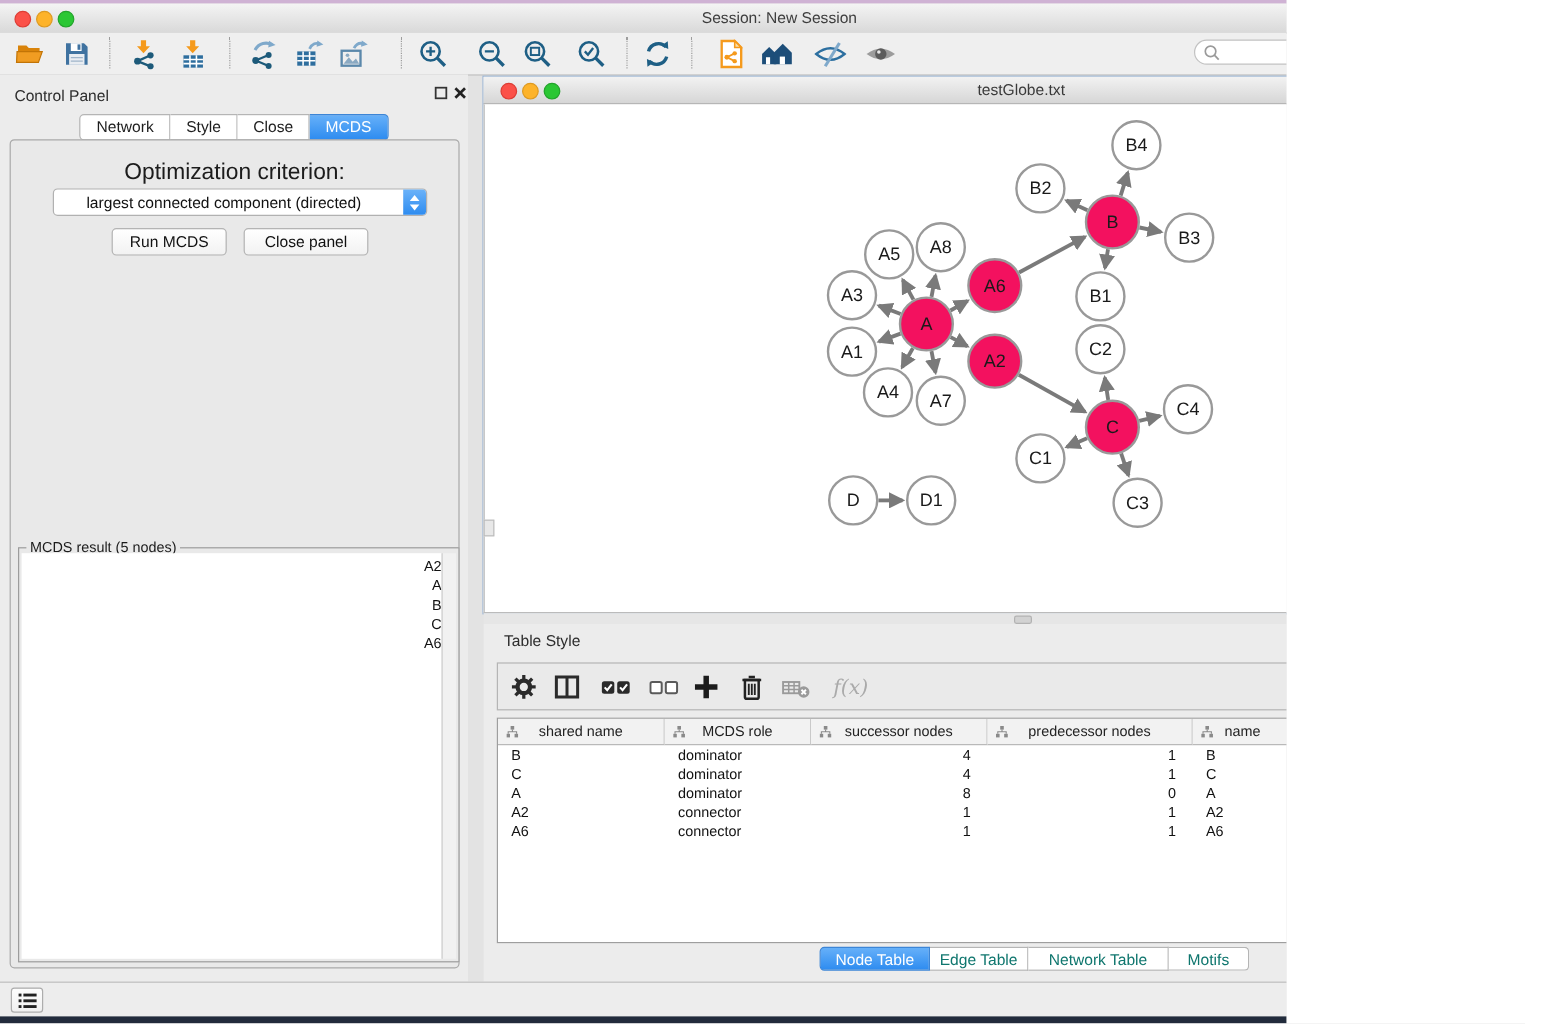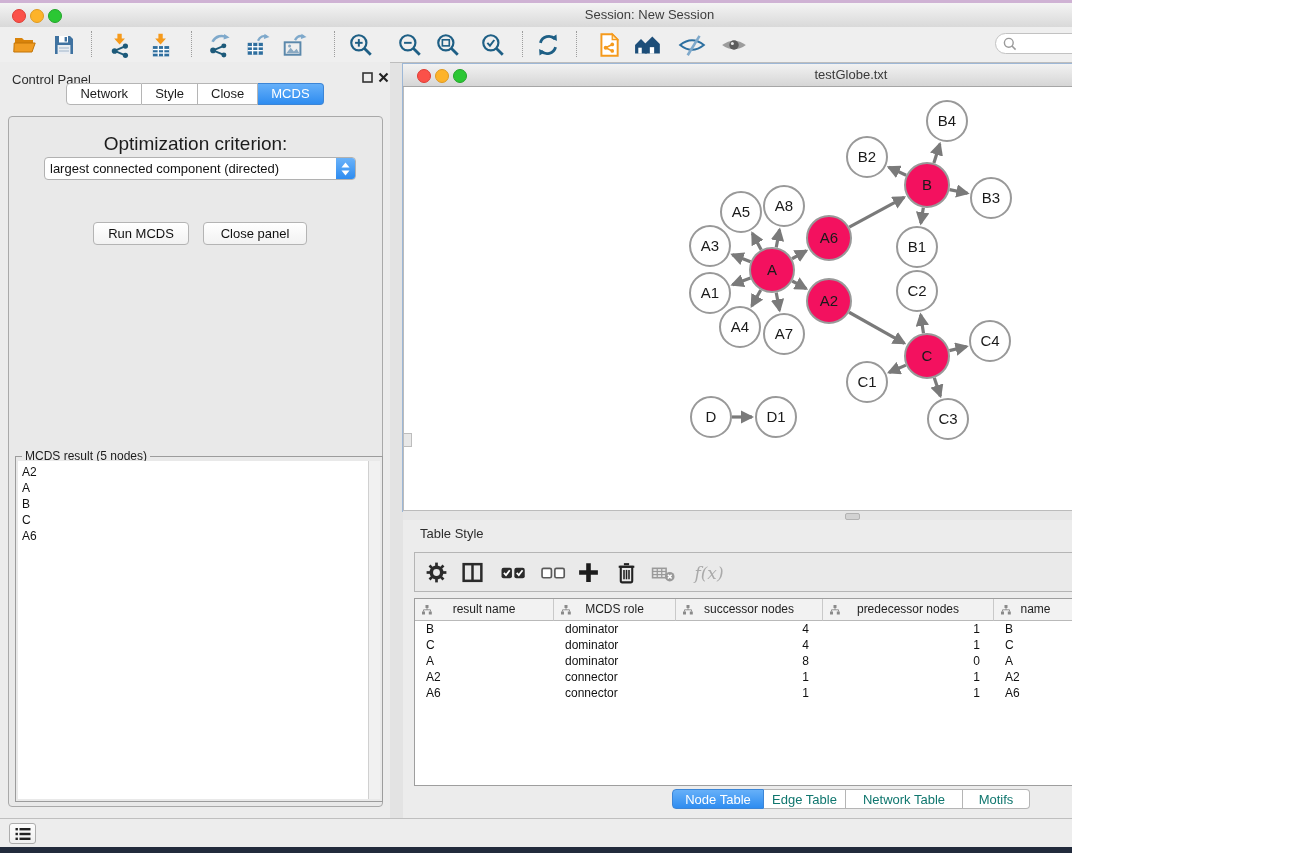--- a/index.html
+++ b/index.html
@@ -15,32 +15,32 @@
   #titlebar-title{width:100%;text-align:center;font-size:13px;color:#3d3d3d;line-height:24px;}
   #toolbar{left:0;top:27px;width:1299px;height:35px;background:#efefef;border-bottom:1px solid #bdbdbd;}
   .tbi{position:absolute;top:4px;width:34px;height:27px;display:flex;align-items:center;justify-content:center;}
   .tbsep{position:absolute;top:4px;height:26px;border-left:1px dotted #9d9d9d;width:0;}
   #search-box{position:absolute;left:995px;top:6px;width:293px;height:21px;background:#fff;border:1px solid #c2c2c2;border-radius:11px;display:flex;align-items:center;padding-left:7px;box-sizing:border-box;}
   #search-box input{border:none;outline:none;font-size:12px;flex:1;background:transparent;margin-left:4px;}
   
   #control-panel{left:0;top:62px;width:390px;height:756px;background:#ececec;}
   #cp-title{left:12px;top:10px;font-size:13px;color:#2d2d2d;}
   .mini-ico{position:absolute;top:9px;width:13px;height:13px;display:flex;align-items:center;justify-content:center;}
-  #cp-tabs{left:0;top:21px;width:390px;display:flex;justify-content:center;}
+  #cp-tabs{left:0;top:33px;width:390px;display:flex;justify-content:center;}
   .seg-tab{height:20px;line-height:20px;padding:0 13px;font-size:13px;background:#fff;border:1px solid #b5b5b5;border-left:none;color:#1d1d1d;}
   .seg-tab:first-child{border-left:1px solid #b5b5b5;border-radius:4px 0 0 4px;}
   .seg-tab:last-child{border-radius:0 4px 4px 0;}
   .seg-tab.active{background:linear-gradient(#66b0f9,#2e8cf0);border-color:#3c85d6;color:#fff;}
   #cp-content{left:8px;top:54px;width:373px;height:689px;background:#e9e9e9;border:1px solid #a9a9a9;border-radius:4px;}
   #opt-label{left:0;top:16px;width:100%;text-align:center;font-size:19px;color:#1c1c1c;}
   #criterion-select{left:35px;top:40px;width:312px;height:23px;background:#fff;border:1px solid #b1b1b1;border-radius:4px;display:flex;align-items:center;box-sizing:border-box;}
-  #criterion-value{font-size:13px;color:#111;padding-left:5px;flex:1;white-space:nowrap;}
+  #criterion-value{font-size:13px;color:#111;padding-left:27px;flex:1;white-space:nowrap;}
   #criterion-stepper{width:19px;height:21px;border-radius:0 3px 3px 0;background:linear-gradient(#6ab2f9,#2e8cf0);display:flex;flex-direction:column;align-items:center;justify-content:center;gap:2px;}
-  .push-btn{position:absolute;top:73px;height:23px;background:linear-gradient(#ffffff,#f2f2f2);border:1px solid #b4b4b4;border-radius:4px;font-size:13px;color:#111;text-align:center;line-height:21px;box-sizing:border-box;margin-top:32px;}
-  #result-box{left:6px;top:339px;width:366px;height:344px;border:1px solid #9c9c9c;background:#e9e9e9;}
+  .push-btn{position:absolute;top:73px;height:23px;background:linear-gradient(#ffffff,#f2f2f2);border:1px solid #b4b4b4;border-radius:4px;font-size:13px;color:#111;text-align:center;line-height:21px;box-sizing:border-box;}
+  #result-box{left:6px;top:339px;width:366px;height:344px;border:1px solid #9c9c9c;background:#e9e9e9;text-align:right;}
   #result-legend{position:absolute;left:6px;top:-8px;background:#e9e9e9;padding:0 3px;font-size:12px;color:#1b1b1b;}
   #result-list{position:absolute;left:2px;top:4px;right:13px;bottom:2px;background:#fff;border-right:1px solid #d6d6d6;padding:3px 0 0 4px;overflow:hidden;}
   #result-scroll{position:absolute;right:2px;top:4px;width:11px;bottom:2px;background:#f1f1f1;border-left:1px solid #d0d0d0;}
   .result-item{font-size:12px;color:#111;line-height:16px;}
   
   #net-window{left:403px;top:64px;width:896px;height:447px;outline:1px solid #9db7d6;background:#fff;}
   #net-titlebar{left:0;top:0;width:100%;height:23px;background:linear-gradient(#f2f2f2,#d6d6d6);border-bottom:1px solid #a6a6a6;box-sizing:border-box;}
   #net-title{width:100%;text-align:center;font-size:13px;color:#3a3a3a;line-height:22px;}
   #net-canvas{left:0;top:23px;width:894px;height:423px;background:#fff;border:1px solid #bbb;border-top:none;box-sizing:content-box;}
   #net-left-grip{left:-1px;top:346px;width:7px;height:12px;background:#e8e8e8;border:1px solid #bdbdbd;}
@@ -57,21 +57,21 @@
   #thead{position:absolute;left:0;top:0;height:22px;display:flex;}
   .th{position:relative;height:22px;background:#f2f2f2;border-right:1px solid #c9c9c9;border-bottom:1px solid #b9b9b9;box-sizing:border-box;}
   .th .th-label{display:block;width:100%;text-align:center;font-size:12px;color:#222;line-height:21px;}
   .th .hier-icon{position:absolute;left:7px;top:6px;}
   #tbody{position:absolute;left:0;top:22px;right:8px;}
   .tr{display:flex;height:16px;}
   .td{font-size:12px;color:#111;line-height:16px;box-sizing:border-box;white-space:nowrap;}
   .td.l{padding-left:11px;text-align:left;}
   .td.r{padding-right:14px;text-align:right;}
   #table-vscroll{position:absolute;right:0;top:0;width:8px;height:100%;background:#f2f2f2;border-left:1px solid #ccc;}
-  #tp-tabs{left:269px;top:269px;display:flex;}
+  #tp-tabs{left:280px;top:269px;display:flex;}
   .bt-tab{height:20px;line-height:20px;font-size:13px;text-align:center;background:#fff;border:1px solid #b5b5b5;border-left:none;color:#0f766e;box-sizing:border-box;}
   .bt-tab:first-child{border-left:1px solid #b5b5b5;border-radius:4px 0 0 4px;}
   .bt-tab:last-child{border-radius:0 4px 4px 0;}
   .bt-tab.active{background:linear-gradient(#66b0f9,#2e8cf0);border-color:#3c85d6;color:#fff;}
   
   #status-bar{left:0;top:818px;width:1299px;height:29px;background:#ededed;border-top:1px solid #bfbfbf;box-sizing:border-box;}
   #list-btn{left:9px;top:4px;width:27px;height:21px;background:linear-gradient(#fdfdfd,#f0f0f0);border:1px solid #adadad;border-radius:3px;display:flex;align-items:center;justify-content:center;box-sizing:border-box;}
   #memory-btn{left:1212px;top:4px;width:79px;height:21px;background:linear-gradient(#fdfdfd,#f0f0f0);border:1px solid #a8a8a8;border-radius:3px;display:flex;align-items:center;justify-content:center;gap:5px;box-sizing:border-box;}
   #memory-dot{width:11px;height:11px;border-radius:50%;background:#21a336;border:1px solid #188028;}
   #memory-label{font-size:10px;color:#111;}
@@ -526,21 +526,21 @@
             <svg class="hier-icon" width="10" height="10" viewBox="0 0 10 10">
               <g fill="#8a8a8a">
                 <rect x="3.5" y="0" width="3" height="3"></rect>
                 <rect x="0" y="6.5" width="3" height="3"></rect>
                 <rect x="6.8" y="6.5" width="3" height="3"></rect>
               </g>
               <g stroke="#8a8a8a" stroke-width="0.9" fill="none">
                 <path d="M5 3v1.8M1.5 6.5V4.8h7v1.7"></path>
               </g>
             </svg>
-            <span class="th-label">result name</span>
+            <span class="th-label">shared name</span>
           </div>
           <div class="th" style="width: 122px;">
             <svg class="hier-icon" width="10" height="10" viewBox="0 0 10 10">
               <g fill="#8a8a8a">
                 <rect x="3.5" y="0" width="3" height="3"></rect>
                 <rect x="0" y="6.5" width="3" height="3"></rect>
                 <rect x="6.8" y="6.5" width="3" height="3"></rect>
               </g>
               <g stroke="#8a8a8a" stroke-width="0.9" fill="none">
                 <path d="M5 3v1.8M1.5 6.5V4.8h7v1.7"></path>

